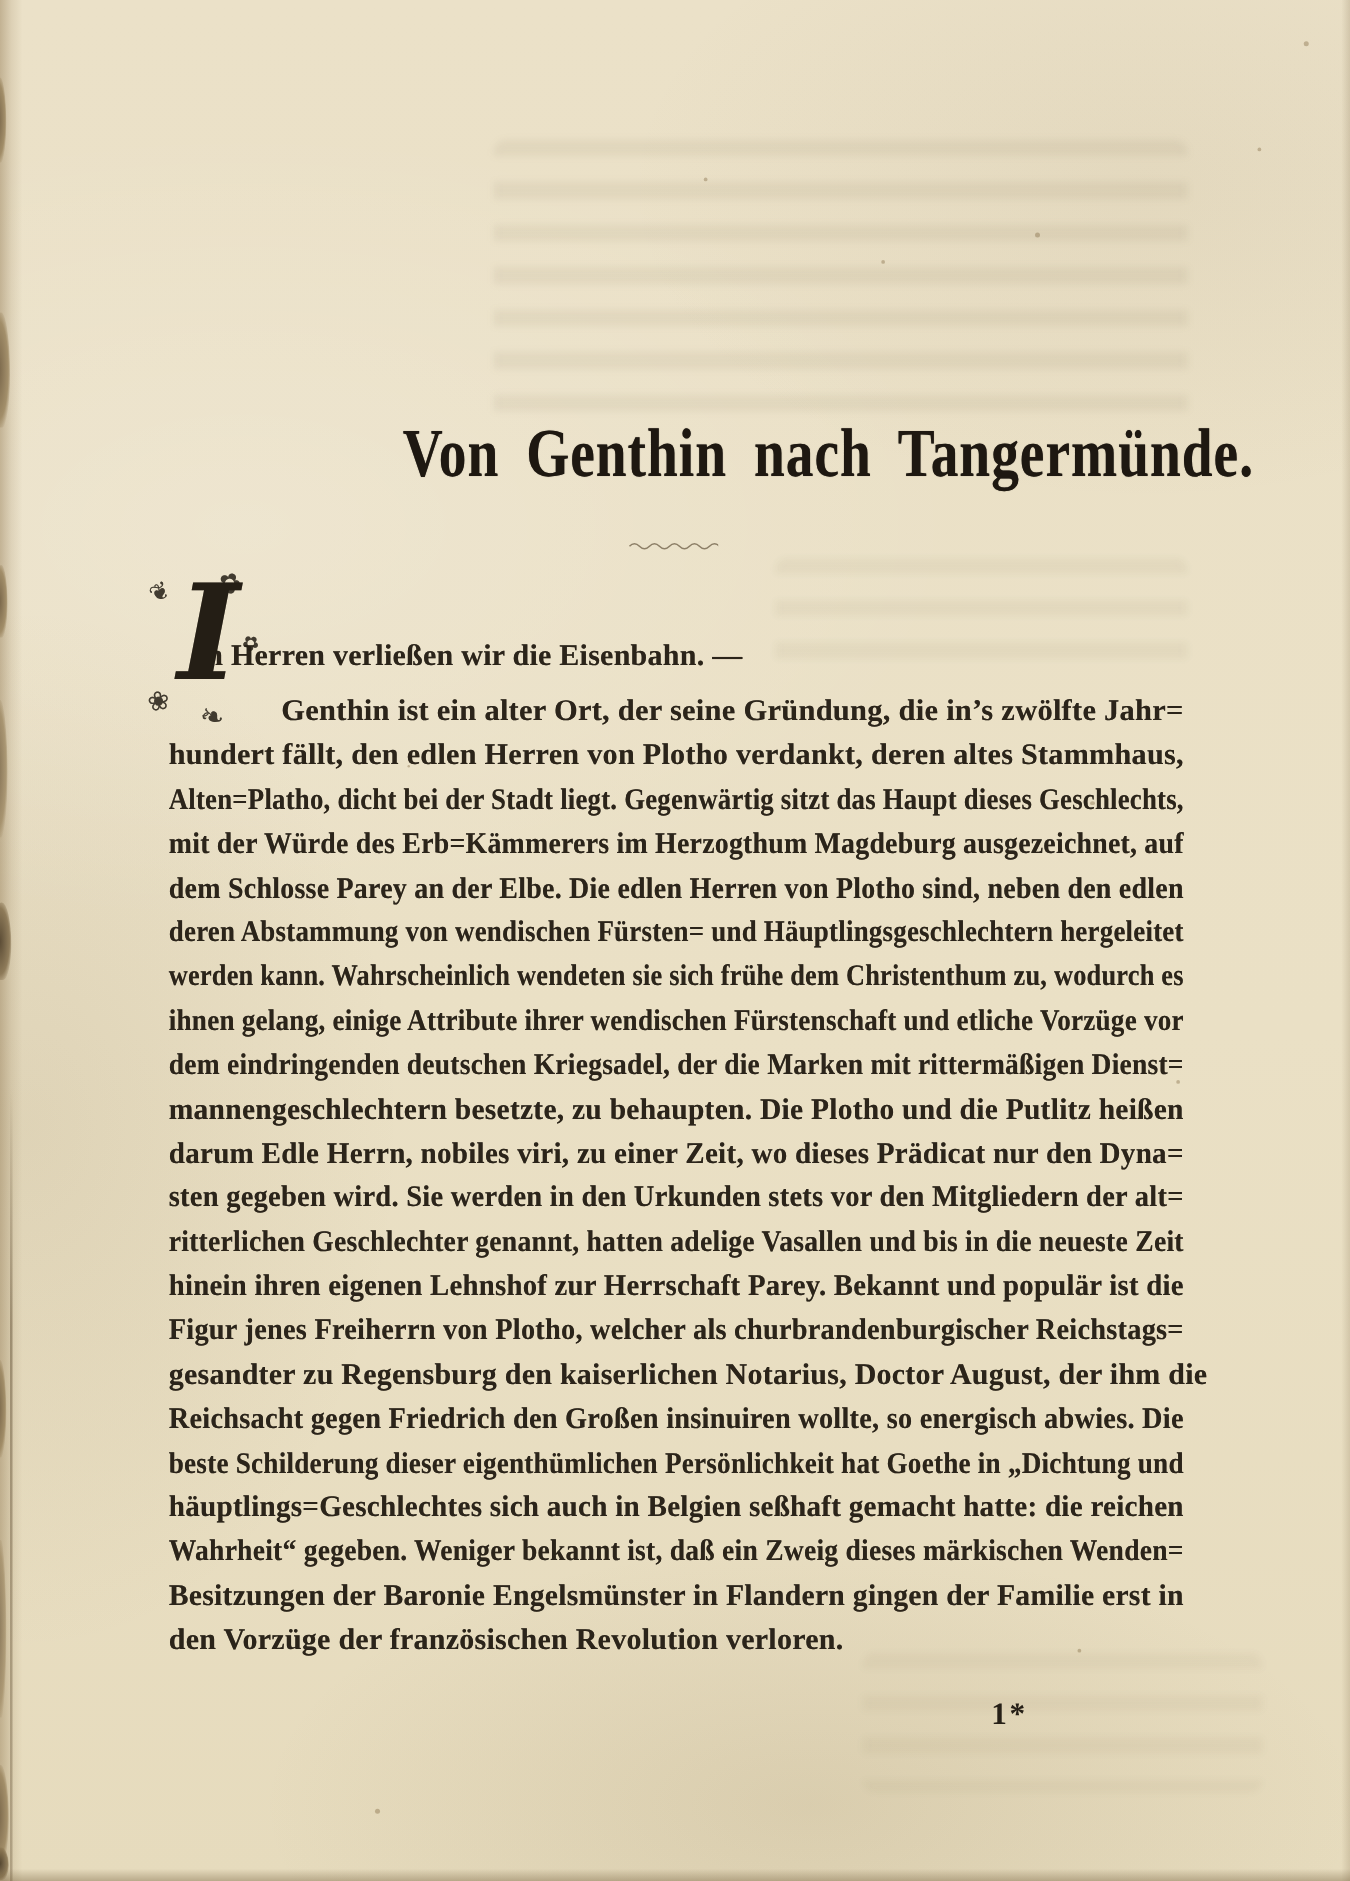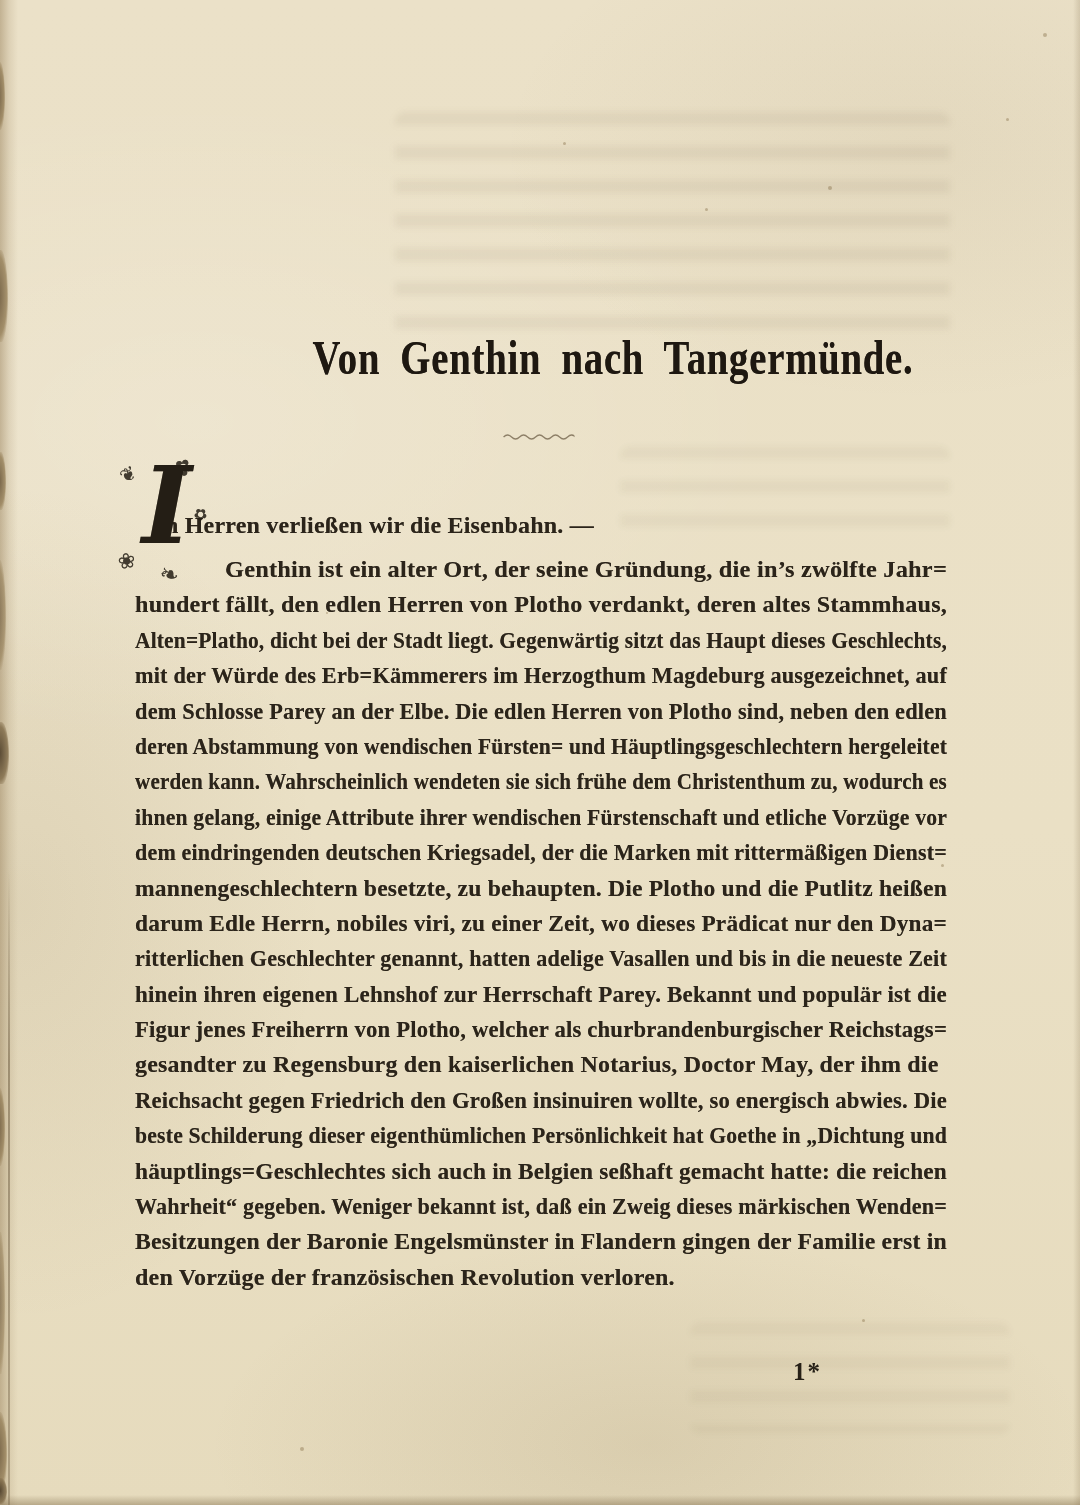--- a/index.html
+++ b/index.html
@@ -34,21 +34,21 @@
   .g1{left:395px;top:112px;width:555px;height:228px;}
   .g2{left:620px;top:446px;width:330px;height:92px;opacity:.8;}
   .g3{left:690px;top:1322px;width:320px;height:112px;opacity:.7;}
 
   
   .title{
     position:absolute;left:240px;top:322px;width:601px;margin:0;
     text-align:center;
     font-family:"Liberation Serif", serif;
     font-weight:bold;
-    font-size:48px;line-height:1.5;
+    font-size:55px;line-height:1.5;
     letter-spacing:1px;word-spacing:12px;
     color:#1e1811;
     text-shadow:0 0 .6px rgba(30,24,17,.75);
     white-space:nowrap;
   }
   .divider{position:absolute;left:50%;top:432px;transform:translateX(-52%);opacity:.75;}
 
   
   .body{
     position:absolute;left:135px;top:505px;width:812px;
@@ -149,24 +149,25 @@
         <div class="line fit"><span class="fitspan" style="transform: scaleX(1.00643);">hundert fällt, den edlen Herren von Plotho verdankt, deren altes Stammhaus,</span></div>
         <div class="line fit"><span class="fitspan" style="transform: scaleX(0.892829);">Alten=Platho, dicht bei der Stadt liegt. Gegenwärtig sitzt das Haupt dieses Geschlechts,</span></div>
         <div class="line fit"><span class="fitspan" style="transform: scaleX(0.92795);">mit der Würde des Erb=Kämmerers im Herzogthum Magdeburg ausgezeichnet, auf</span></div>
         <div class="line fit"><span class="fitspan" style="transform: scaleX(0.932345);">dem Schlosse Parey an der Elbe. Die edlen Herren von Plotho sind, neben den edlen</span></div>
         <div class="line fit"><span class="fitspan" style="transform: scaleX(0.897625);">deren Abstammung von wendischen Fürsten= und Häuptlingsgeschlechtern hergeleitet</span></div>
         <div class="line fit"><span class="fitspan" style="transform: scaleX(0.878357);">werden kann. Wahrscheinlich wendeten sie sich frühe dem Christenthum zu, wodurch es</span></div>
         <div class="line fit"><span class="fitspan" style="transform: scaleX(0.904122);">ihnen gelang, einige Attribute ihrer wendischen Fürstenschaft und etliche Vorzüge vor</span></div>
         <div class="line fit"><span class="fitspan" style="transform: scaleX(0.917336);">dem eindringenden deutschen Kriegsadel, der die Marken mit rittermäßigen Dienst=</span></div>
         <div class="line fit"><span class="fitspan" style="transform: scaleX(0.983777);">mannengeschlechtern besetzte, zu behaupten. Die Plotho und die Putlitz heißen</span></div>
         <div class="line fit"><span class="fitspan" style="transform: scaleX(0.970603);">darum Edle Herrn, nobiles viri, zu einer Zeit, wo dieses Prädicat nur den Dyna=</span></div>
+        <div class="line fit"><span class="fitspan" style="transform: scaleX(0.950681);">sten gegeben wird. Sie werden in den Urkunden stets vor den Mitgliedern der alt=</span></div>
         <div class="line fit"><span class="fitspan" style="transform: scaleX(0.921925);">ritterlichen Geschlechter genannt, hatten adelige Vasallen und bis in die neueste Zeit</span></div>
         <div class="line fit"><span class="fitspan" style="transform: scaleX(0.959651);">hinein ihren eigenen Lehnshof zur Herrschaft Parey. Bekannt und populär ist die</span></div>
         <div class="line fit"><span class="fitspan" style="transform: scaleX(0.945285);">Figur jenes Freiherrn von Plotho, welcher als churbrandenburgischer Reichstags=</span></div>
-        <div class="line fit"><span class="fitspan" style="transform: scaleX(0.999327);">gesandter zu Regensburg den kaiserlichen Notarius, Doctor May, der ihm die</span></div>
+        <div class="line fit"><span class="fitspan" style="transform: scaleX(0.999327);">gesandter zu Regensburg den kaiserlichen Notarius, Doctor August, der ihm die</span></div>
         <div class="line fit"><span class="fitspan" style="transform: scaleX(0.944959);">Reichsacht gegen Friedrich den Großen insinuiren wollte, so energisch abwies. Die</span></div>
         <div class="line fit"><span class="fitspan" style="transform: scaleX(0.90535);">beste Schilderung dieser eigenthümlichen Persönlichkeit hat Goethe in „Dichtung und</span></div>
         <div class="line fit"><span class="fitspan" style="transform: scaleX(0.970875);">häuptlings=Geschlechtes sich auch in Belgien seßhaft gemacht hatte: die reichen</span></div>
         <div class="line fit"><span class="fitspan" style="transform: scaleX(0.91969);">Wahrheit“ gegeben. Weniger bekannt ist, daß ein Zweig dieses märkischen Wenden=</span></div>
         <div class="line fit"><span class="fitspan" style="transform: scaleX(0.990093);">Besitzungen der Baronie Engelsmünster in Flandern gingen der Familie erst in</span></div>
         <div class="line endline"><span class="fitspan">den Vorzüge der französischen Revolution verloren.</span></div>
       </div>
   </div>
 
   <div class="sig">1*</div>

